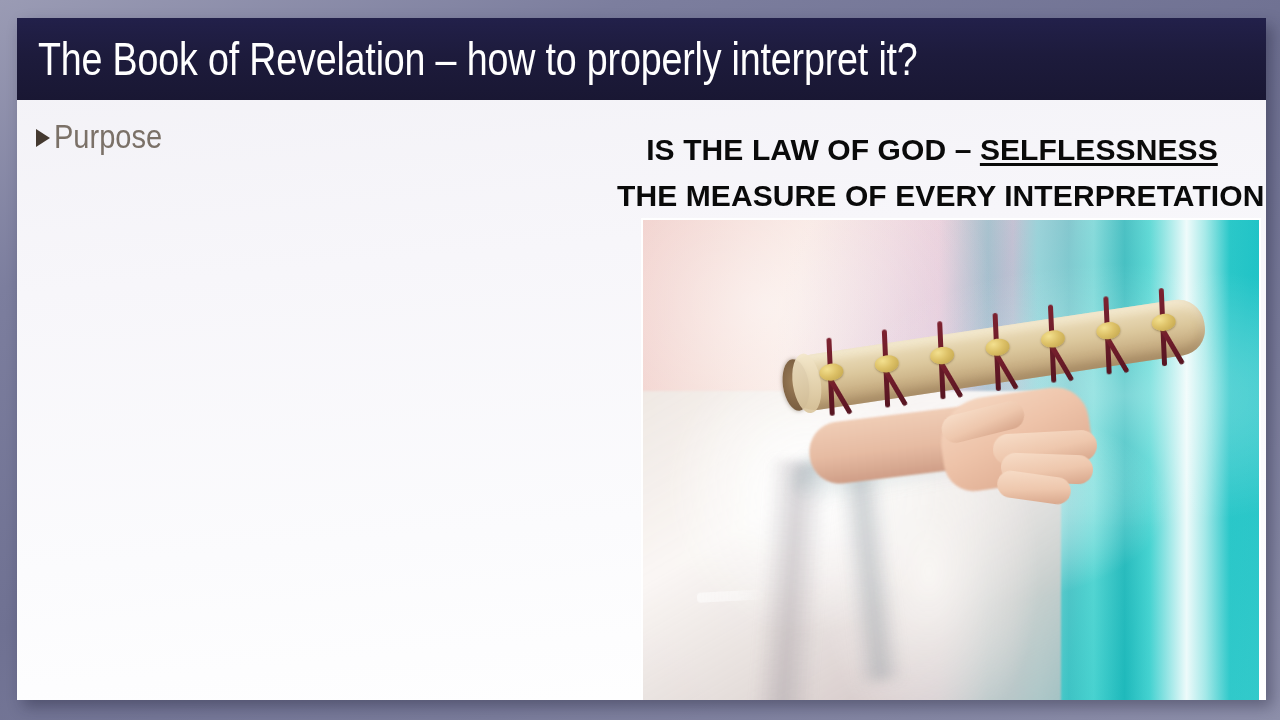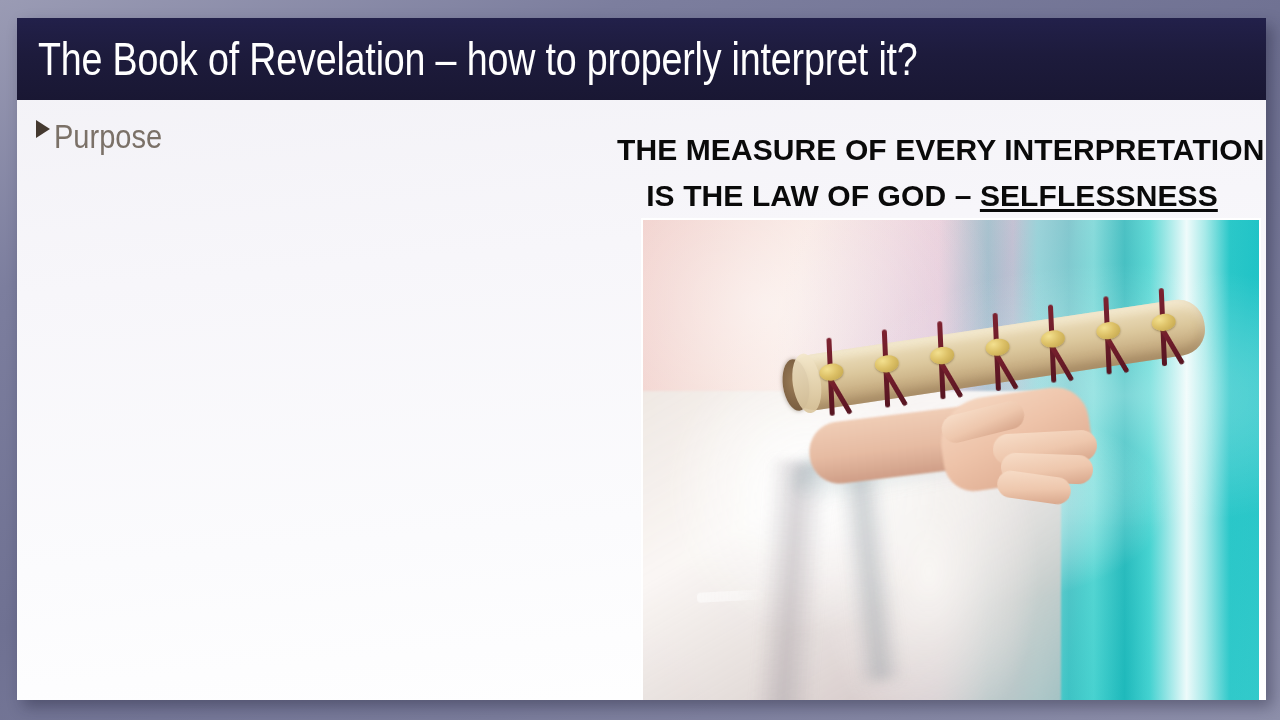--- a/index.html
+++ b/index.html
@@ -68,21 +68,21 @@
 
   
   #bullet-list {
     position: absolute;
     left: 19px;
     top: 18px;
     width: 580px;
   }
   .bullet-row {
     display: flex;
-    align-items: flex-start;
+    align-items: center;
     gap: 4px;
     margin-bottom: 10px;
   }
   .bullet-marker {
     width: 0;
     height: 0;
     border-top: 9px solid transparent;
     border-bottom: 9px solid transparent;
     border-left: 14px solid #443930;
     flex: 0 0 auto;
@@ -364,22 +364,22 @@
     <div id="content-area">
 
       <div id="bullet-list">
         <div class="bullet-row">
           <span class="bullet-marker"></span>
           <span class="bullet-text">Purpose</span>
         </div>
       </div>
 
       <div id="measure-heading">
+        <span class="heading-line"><span>IS THE LAW OF GOD – </span><span class="hl-underline">SELFLESSNESS</span></span>
         <span class="heading-line">THE MEASURE OF EVERY INTERPRETATION</span>
-        <span class="heading-line"><span>IS THE LAW OF GOD – </span><span class="hl-underline">SELFLESSNESS</span></span>
       </div>
 
       <div id="artwork-panel">
         <div class="art-layer" id="art-base"></div>
         <div class="art-layer" id="art-streaks"></div>
         <div class="art-layer" id="art-veil"></div>
         <div class="art-layer" id="art-glow"></div>
 
         <div id="art-robe"></div>
         <div id="art-robe-fold-a"></div>

